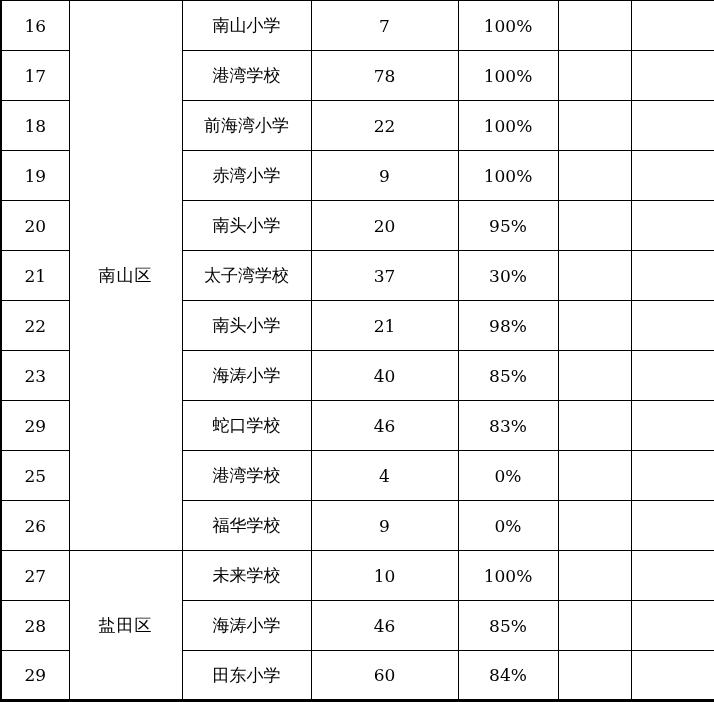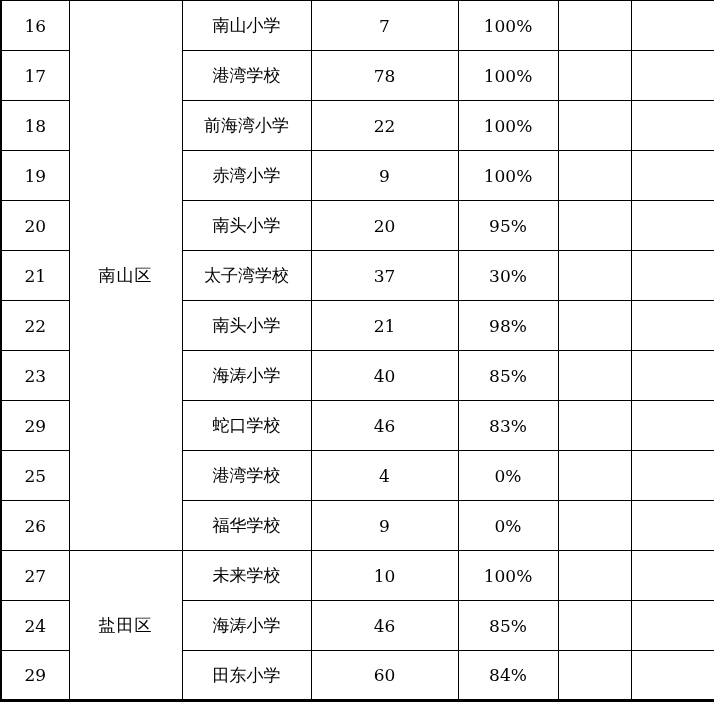--- a/index.html
+++ b/index.html
@@ -150,21 +150,21 @@
       <tr>
         <td>27</td>
         <td class="district-cell" rowspan="3">盐田区</td>
         <td>未来学校</td>
         <td>10</td>
         <td>100%</td>
         <td></td>
         <td></td>
       </tr>
       <tr>
-        <td>24</td>
+        <td>28</td>
         <td>海涛小学</td>
         <td>46</td>
         <td>85%</td>
         <td></td>
         <td></td>
       </tr>
       <tr>
         <td>29</td>
         <td>田东小学</td>
         <td>60</td>

